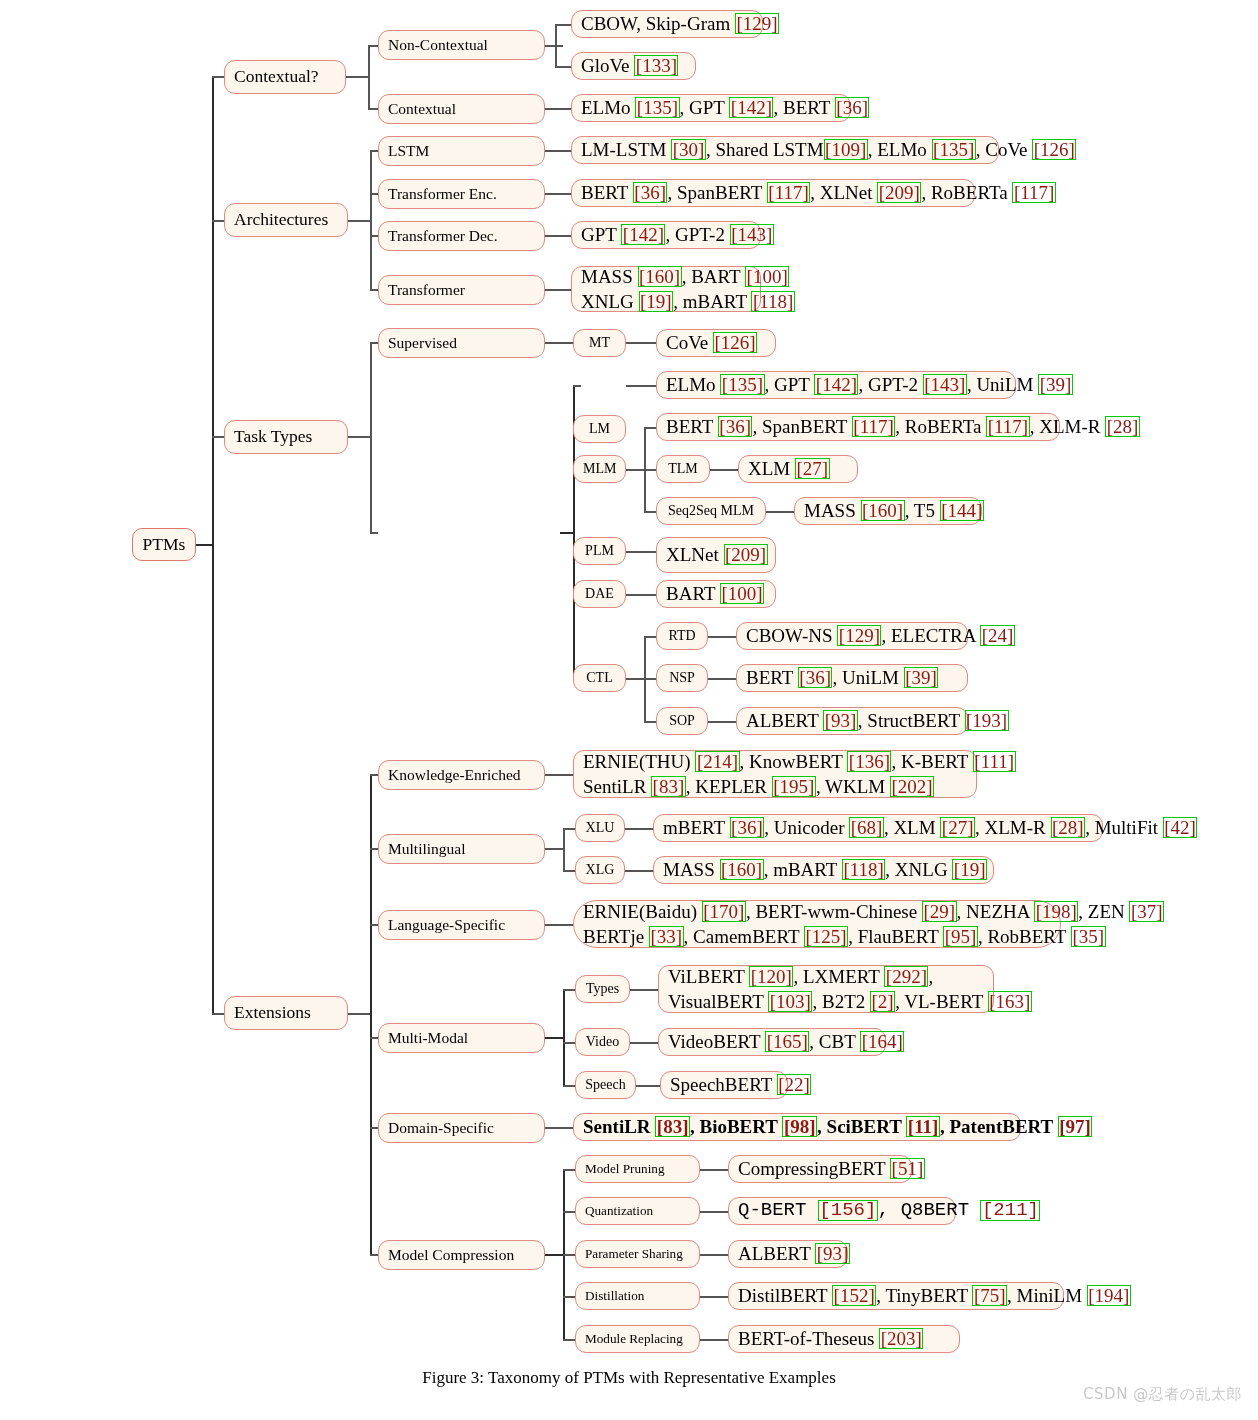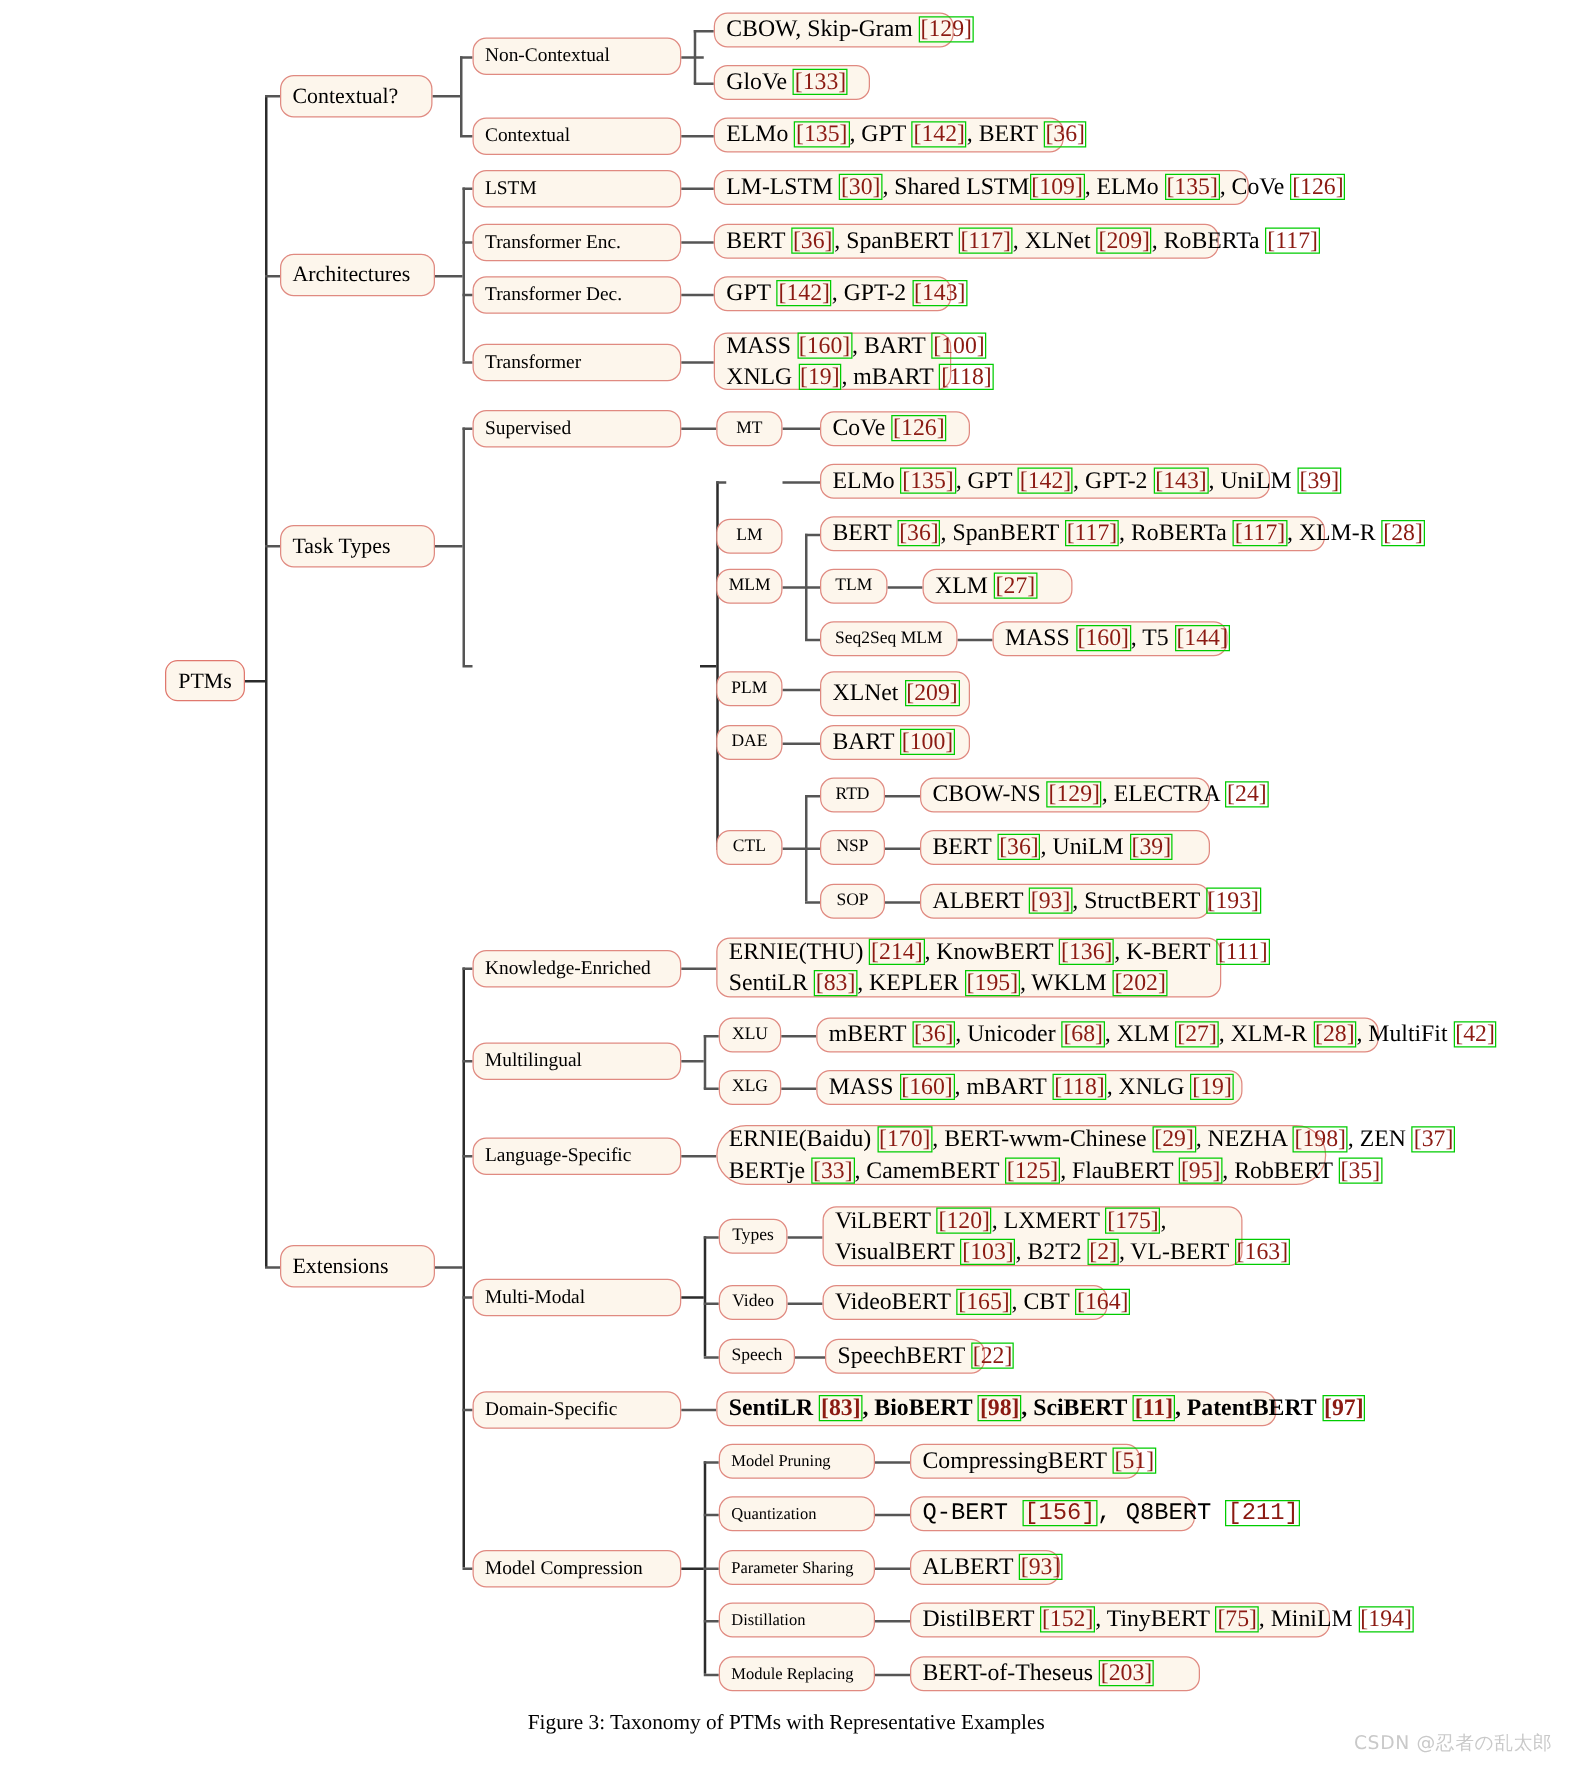--- a/index.html
+++ b/index.html
@@ -355,21 +355,21 @@
     <span class="ln2">BERTje <span class="cite">[33]</span>, CamemBERT <span class="cite">[125]</span>, FlauBERT <span class="cite">[95]</span>, RobBERT <span class="cite">[35]</span></span>
   </div>
 
   <div class="node lvl2" style="left:378px;top:1023px;width:167px;height:30px;">
     <span>Multi-Modal</span>
   </div>
   <div class="node lvl3" style="left:575px;top:975px;width:55px;height:28px;text-align:center;">
     <span>Types</span>
   </div>
   <div class="node leaf" style="left:658px;top:965px;width:336px;height:48px;">
-    <span class="ln1">ViLBERT <span class="cite">[120]</span>, LXMERT <span class="cite">[175]</span>,</span>
+    <span class="ln1">ViLBERT <span class="cite">[120]</span>, LXMERT <span class="cite">[292]</span>,</span>
     <span class="ln2">VisualBERT <span class="cite">[103]</span>, B2T2 <span class="cite">[2]</span>, VL-BERT <span class="cite">[163]</span></span>
   </div>
   <div class="node lvl3" style="left:575px;top:1028px;width:55px;height:28px;text-align:center;">
     <span>Video</span>
   </div>
   <div class="node leaf" style="left:658px;top:1028px;width:228px;height:28px;">
     <span class="ln1">VideoBERT <span class="cite">[165]</span>, CBT <span class="cite">[164]</span></span>
   </div>
   <div class="node lvl3" style="left:575px;top:1071px;width:61px;height:28px;text-align:center;">
     <span>Speech</span>

